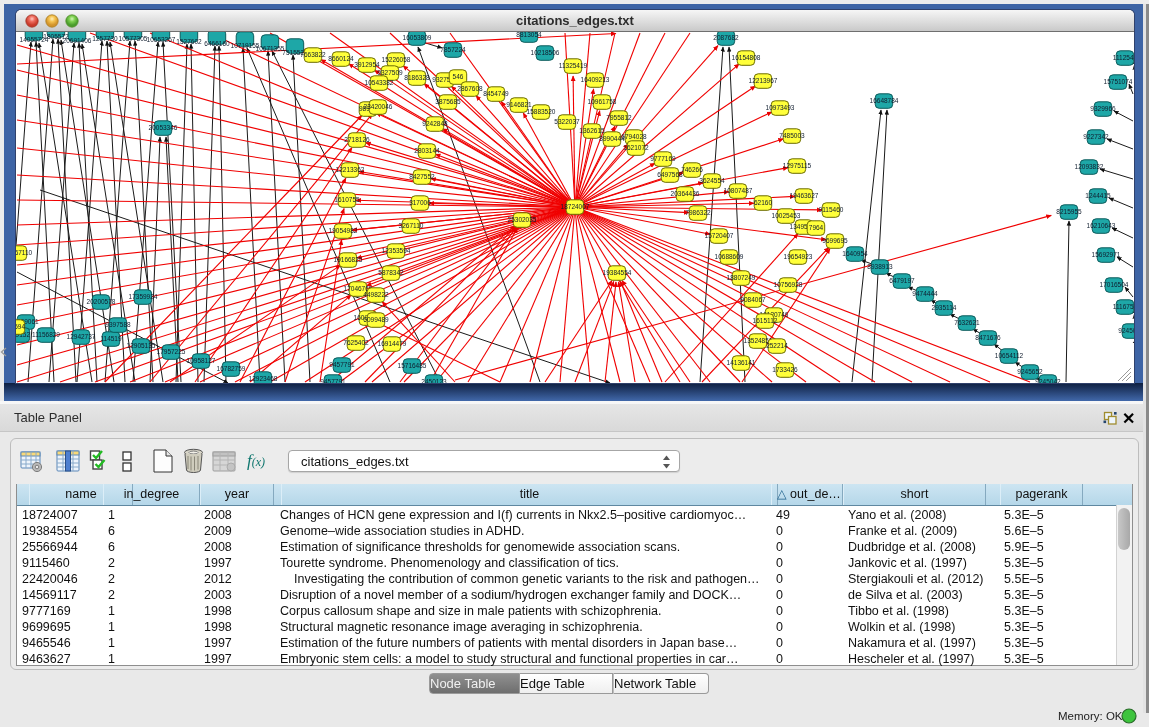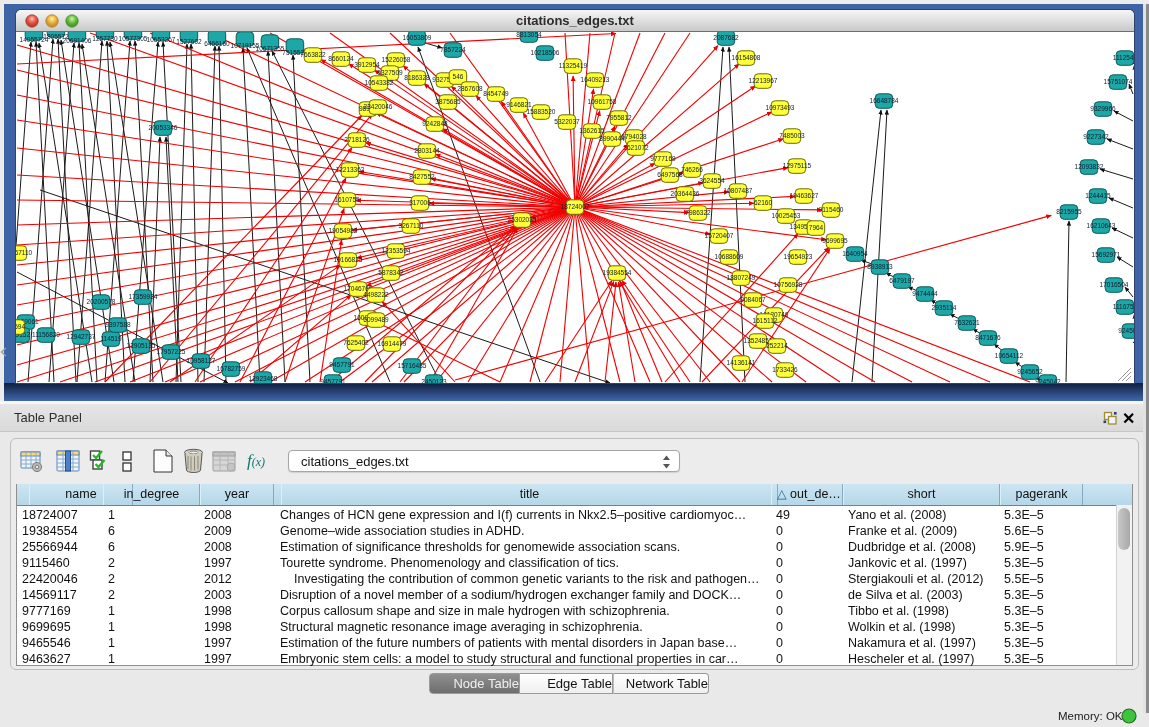--- a/index.html
+++ b/index.html
@@ -4,21 +4,21 @@
 *{margin:0;padding:0;box-sizing:border-box}
 html,body{width:1149px;height:727px;overflow:hidden;background:#ececec;
  font-family:"Liberation Sans",sans-serif;position:relative}
 .abs{position:absolute}
 .trow{position:absolute;left:17px;width:1098px;height:16px;font-size:12.5px;color:#111}
 .trow span{position:absolute;top:1px;white-space:nowrap}
 .th{position:absolute;top:0;height:21px;border-right:1px solid #85a9bf;border-left:1px solid #dceef8;
  text-align:center;font-size:12.5px;color:#111;line-height:21px;white-space:nowrap;overflow:hidden}
 .tbi{position:absolute}
 .tab{position:absolute;top:673px;height:21px;border:1px solid #9a9a9a;font-size:13px;
- text-align:right;line-height:19px;color:#111;background:linear-gradient(#ffffff,#efefef)}
+ text-align:left;line-height:19px;color:#111;background:linear-gradient(#ffffff,#efefef)}
 </style></head>
 <body>
 
 <div class="abs" style="left:4px;top:4px;width:1139px;height:397px;background:#3e64a5"></div>
 <div class="abs" style="left:4px;top:383px;width:1139px;height:18px;background:linear-gradient(#0e1f40,#4168aa)"></div>
 
 <div class="abs" style="left:16px;top:10px;width:1118px;height:373px;border-radius:5px 5px 0 0;overflow:hidden;background:#fff;box-shadow:0 0 0 1px #30416b">
   <div class="abs" style="left:0;top:0;width:100%;height:22px;background:linear-gradient(#f6f6f6,#c9c9c9);border-bottom:1px solid #6f6f6f;border-radius:5px 5px 0 0">
     <div class="abs" style="left:0;right:0;top:3px;text-align:center;font-size:13px;font-weight:bold;color:#2c2c2c">citations_edges.txt</div>
   </div>
@@ -587,21 +587,21 @@
   </svg>
 </div>
 
 <div class="abs" style="left:16px;top:484px;width:1117px;height:182px;background:#fff;border:1px solid #8e8e8e"></div>
 <div class="abs" style="left:17px;top:484px;width:1115px;height:22px;background:linear-gradient(#cde5f2,#b5d7e9);border-bottom:1px solid #5f87a0">
   <div class="th" style="left:12px;width:104px">name</div>
   <div class="th" style="left:86px;width:97px">in_degree</div>
   <div class="th" style="left:183px;width:74px">year</div>
   <div class="th" style="left:264px;width:497px">title</div>
   <div class="th" style="left:754px;width:72px;text-align:left;padding-left:5px"><span style="color:#1c5f8a">△</span> out_de…</div>
-  <div class="th" style="left:826px;width:157px">short</div>
+  <div class="th" style="left:826px;width:143px">short</div>
   <div class="th" style="left:983px;width:83px">pagerank</div>
 </div>
 <div class="trow" style="top:507px">
     <span style="left:5px">18724007</span>
     <span style="left:91px">1</span>
     <span style="left:187px">2008</span>
     <span style="left:263px">Changes of HCN gene expression and I(f) currents in Nkx2.5–positive cardiomyoc…</span>
     <span style="left:759px">49</span>
     <span style="left:831px">Yano et al. (2008)</span>
     <span style="left:987px">5.3E–5</span>
@@ -648,21 +648,21 @@
     <span style="left:187px">2003</span>
     <span style="left:263px">Disruption of a novel member of a sodium/hydrogen exchanger family and DOCK…</span>
     <span style="left:759px">0</span>
     <span style="left:831px">de Silva et al. (2003)</span>
     <span style="left:987px">5.3E–5</span>
   </div>
 <div class="trow" style="top:603px">
     <span style="left:5px">9777169</span>
     <span style="left:91px">1</span>
     <span style="left:187px">1998</span>
-    <span style="left:263px">Corpus callosum shape and size in male hydrogen with schizophrenia.</span>
+    <span style="left:263px">Corpus callosum shape and size in male patients with schizophrenia.</span>
     <span style="left:759px">0</span>
     <span style="left:831px">Tibbo et al. (1998)</span>
     <span style="left:987px">5.3E–5</span>
   </div>
 <div class="trow" style="top:619px">
     <span style="left:5px">9699695</span>
     <span style="left:91px">1</span>
     <span style="left:187px">1998</span>
     <span style="left:263px">Structural magnetic resonance image averaging in schizophrenia.</span>
     <span style="left:759px">0</span>

